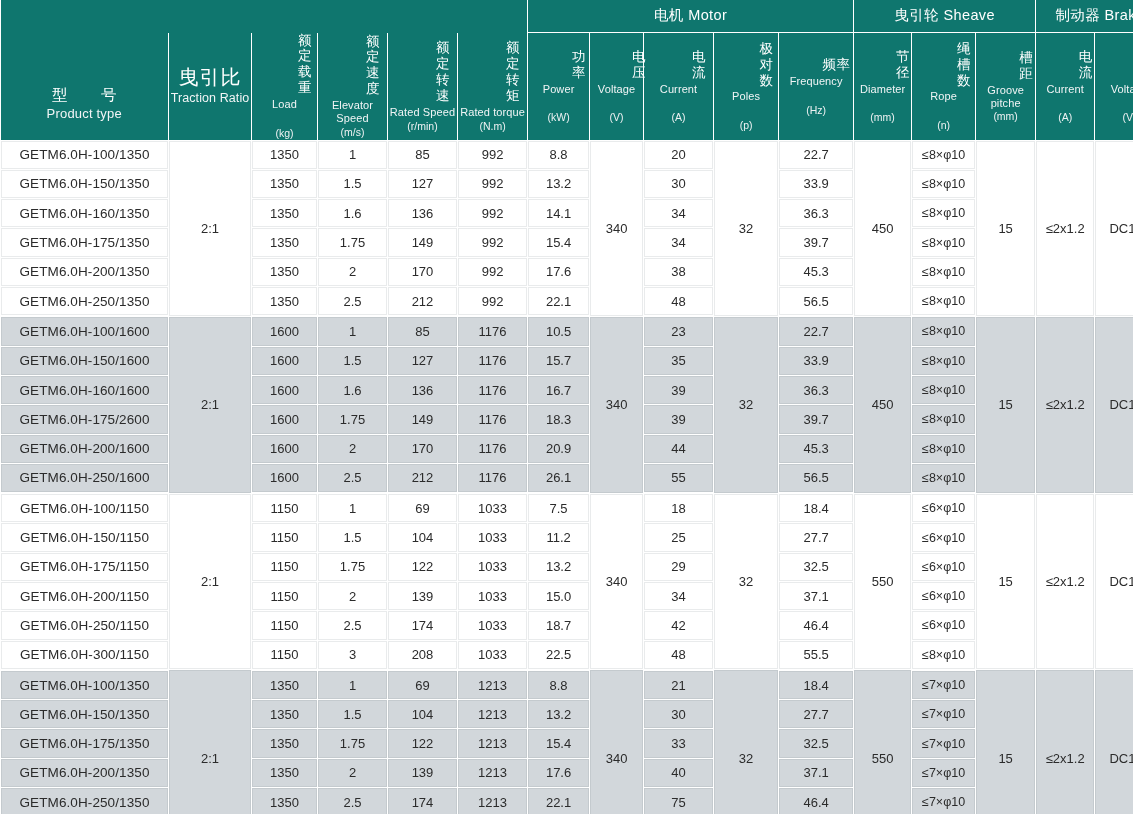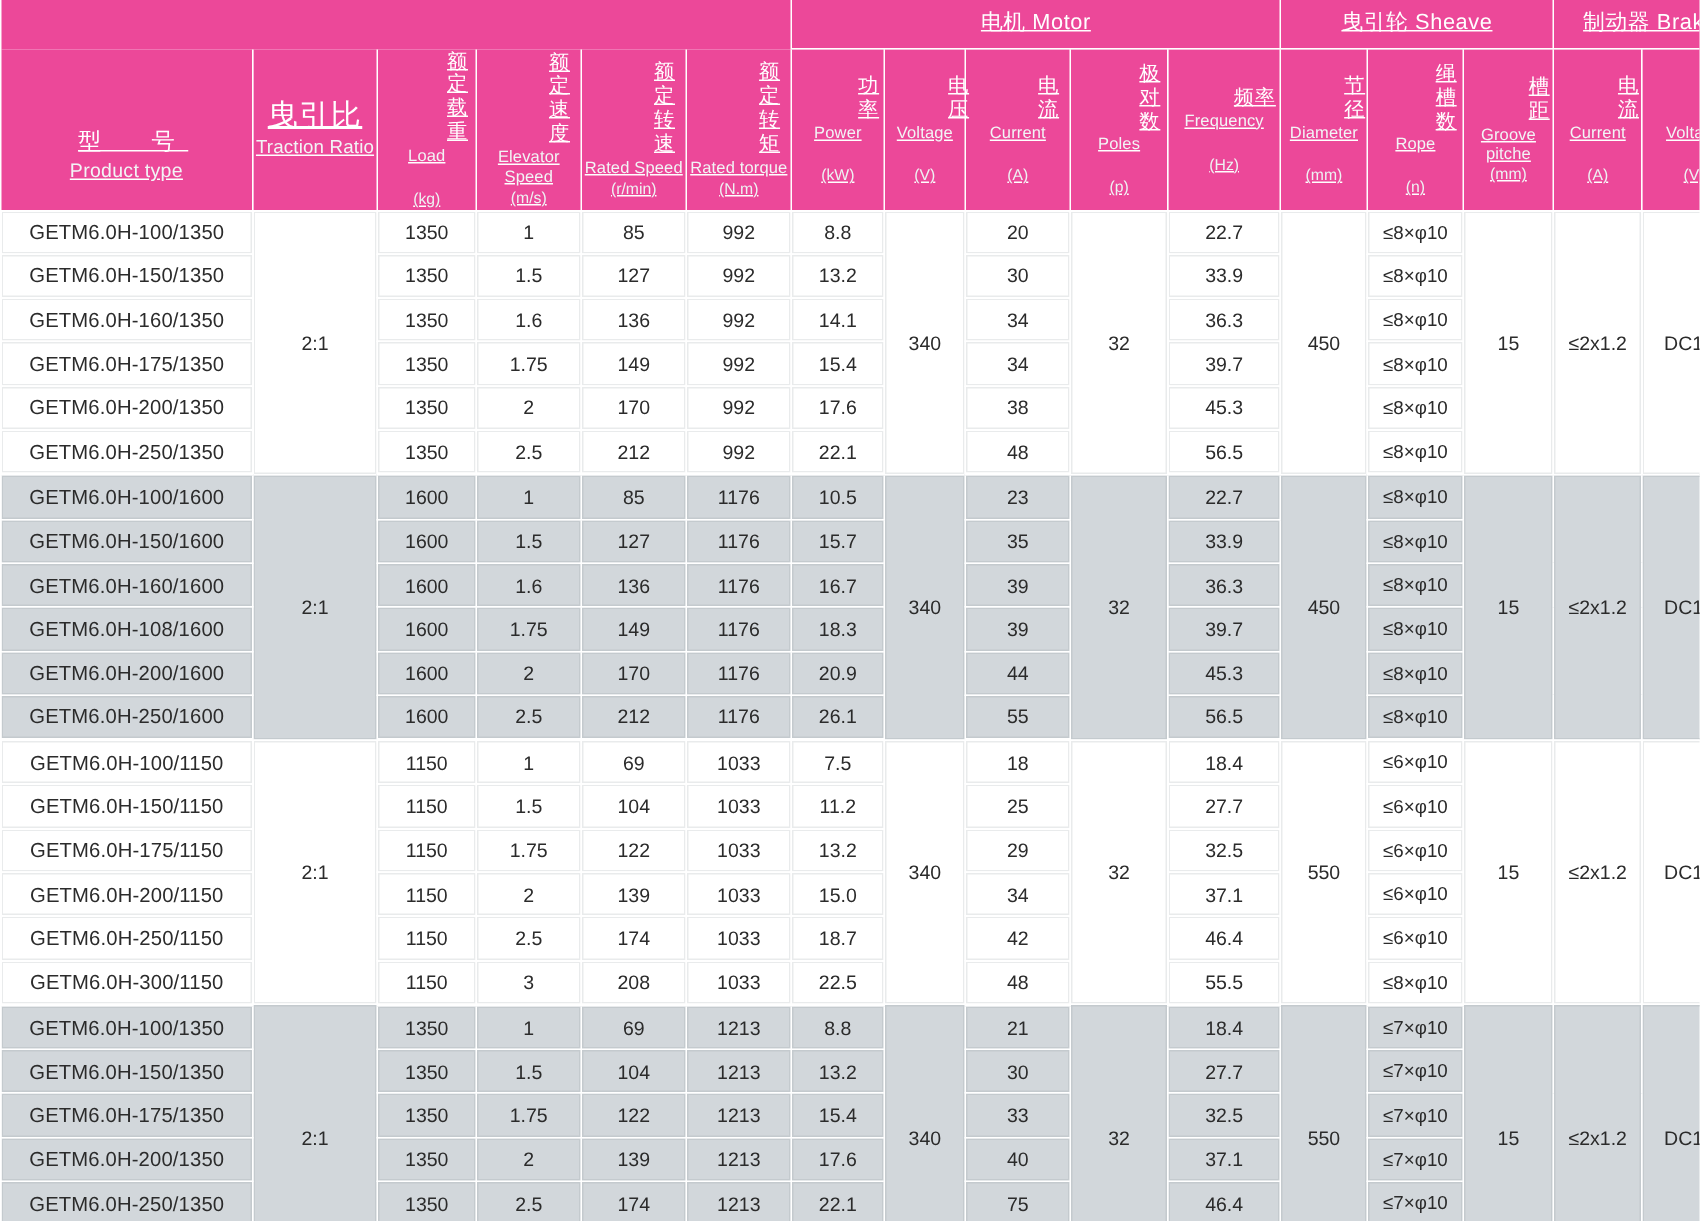--- a/index.html
+++ b/index.html
@@ -12,31 +12,30 @@
     overflow:hidden;
   }
   #spec-table{
     width:1133px;
     height:814px;
     border-collapse:collapse;
     table-layout:fixed;
   }
   
   thead th{
-    background:#ec4899;
+    background:#0f766e;
     color:#ffffff;
     font-weight:normal;
     text-align:center;
     vertical-align:middle;
     border-left:1px solid #ffffff;
     border-right:1px solid #ffffff;
     border-bottom:1px solid #ffffff;
     padding:0 1px;
     line-height:1.18;
-    text-decoration:underline;
   }
   thead th.edge-l{border-left:none;}
   thead th.edge-r{border-right:none;}
   th.grp{
     font-size:14.5px;
     height:32px;
     border-bottom:1px solid #ffffff;
     letter-spacing:.4px;
   }
   th.nogrp{border-bottom:none;}
@@ -290,21 +289,21 @@
         <td class="">1600</td>
         <td class="">1.6</td>
         <td class="">136</td>
         <td class="">1176</td>
         <td class="">16.7</td>
         <td class="">39</td>
         <td class="">36.3</td>
         <td class="rope">≤8×φ10</td>
       </tr>
       <tr class="band-b">
-        <td class="model">GETM6.0H-108/1600</td>
+        <td class="model">GETM6.0H-175/2600</td>
         <td class="">1600</td>
         <td class="">1.75</td>
         <td class="">149</td>
         <td class="">1176</td>
         <td class="">18.3</td>
         <td class="">39</td>
         <td class="">39.7</td>
         <td class="rope">≤8×φ10</td>
       </tr>
       <tr class="band-b">

